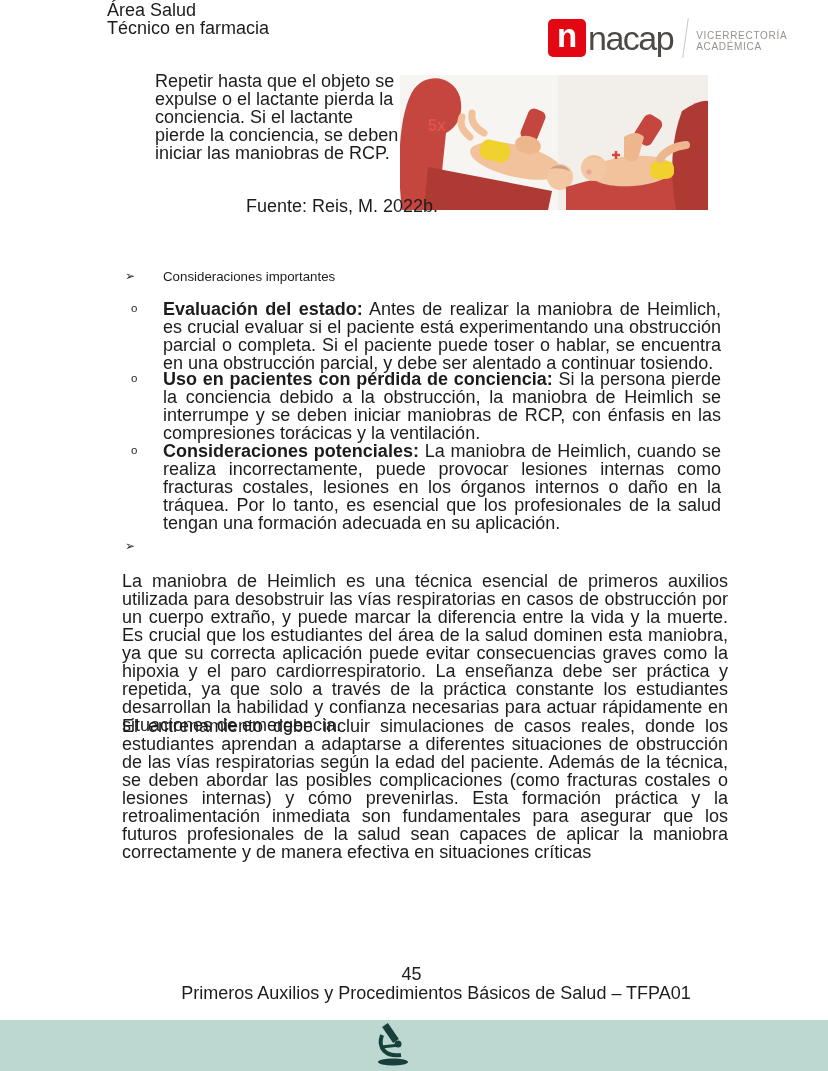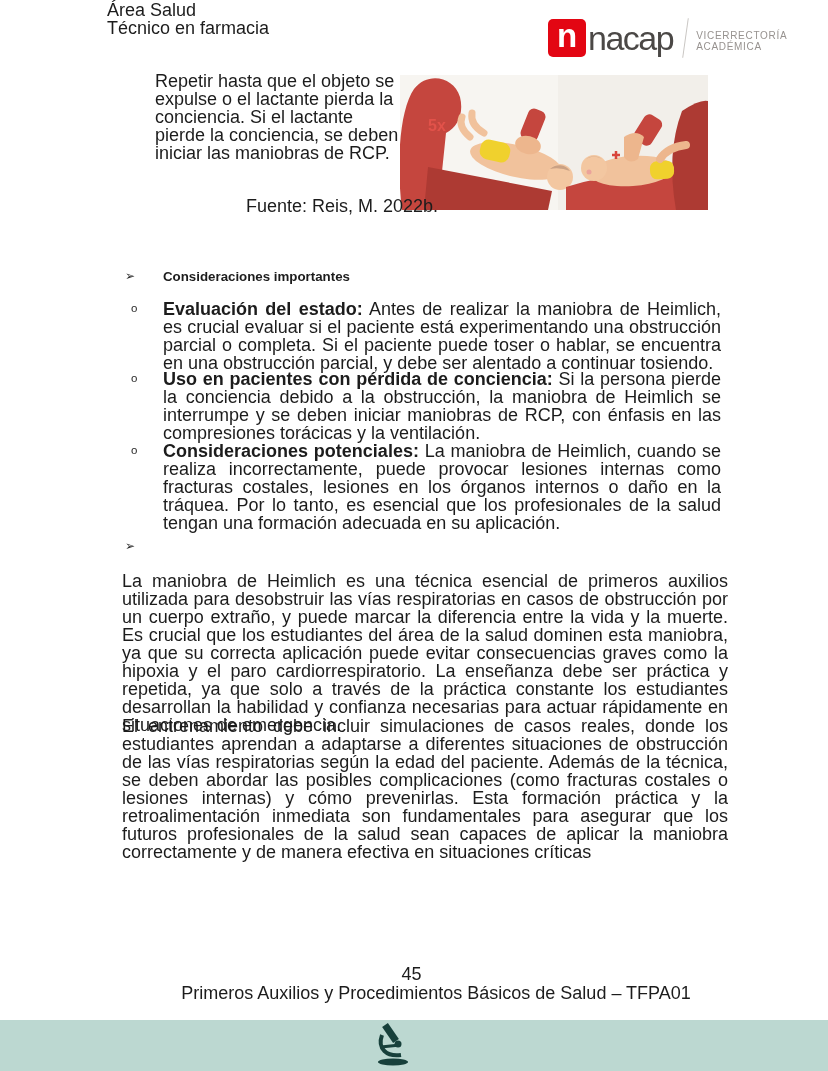--- a/index.html
+++ b/index.html
@@ -33,21 +33,21 @@
 
   
   .intro-par { left:155px; top:72px; width:252px; }
   .intro-img { left:400px; top:75px; width:308px; height:98px; }
   .caption { left:246px; top:197px; }
 
   
   .arrow-head { left:125px; top:268px; display:flex; }
   .arrow-head2 { left:125px; top:538px; display:flex; }
   .arrow-marker { width:38px; font-size:12px; color:#2a2a2a; font-family:"DejaVu Sans", sans-serif; padding-top:1px; }
-  .head-label { font-weight:bold; font-size:13.3px; line-height:18px; }
+  .head-label { font-weight:normal; font-size:13.3px; line-height:18px; }
 
   
   .bullet-item { left:131px; width:582px; }
   .o-marker { position:absolute; left:0; top:2px; font-size:11.5px; color:#2a2a2a; }
   .bullet-text { margin-left:32px; width:558px; }
 
   
   .body-par { left:122px; width:606px; }
 
   

